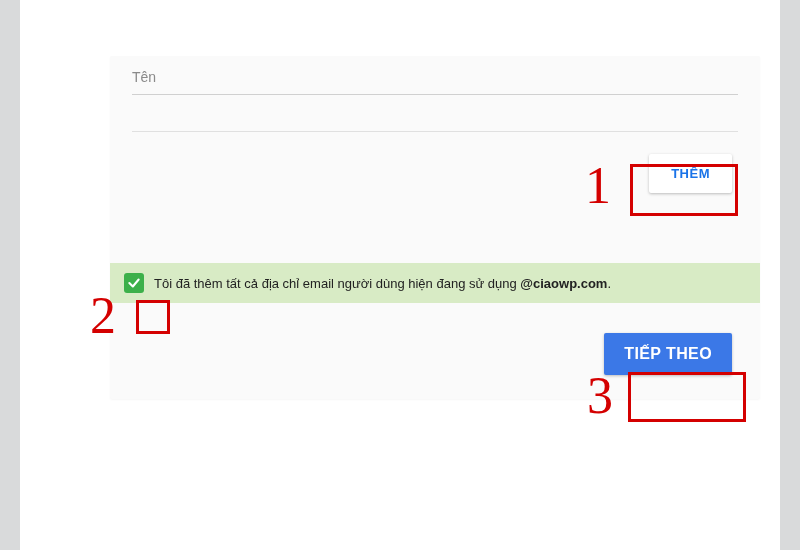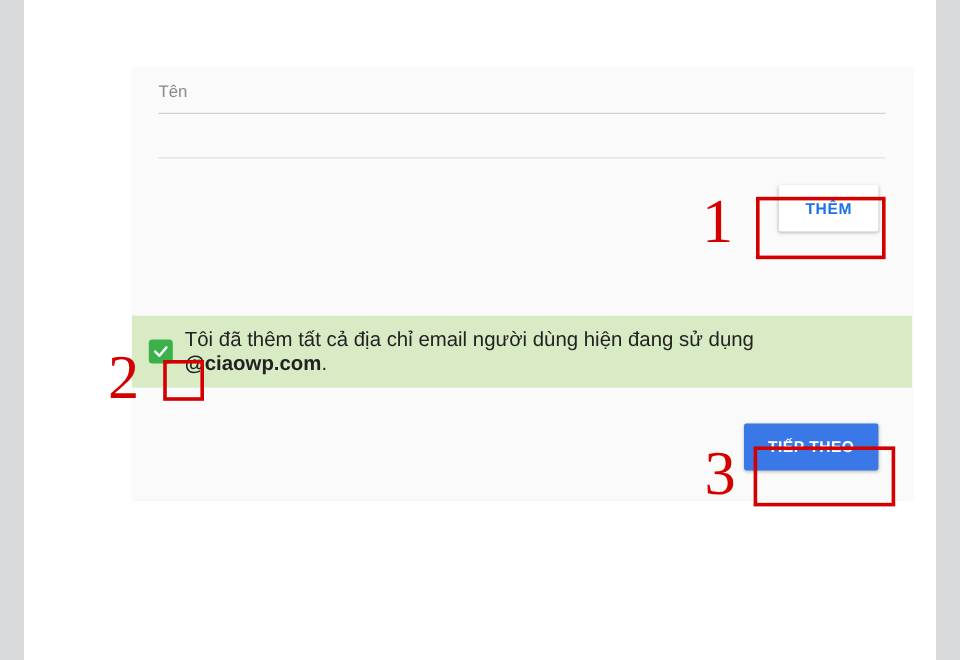--- a/index.html
+++ b/index.html
@@ -75,35 +75,35 @@
     height: 20px;
     background: #3cb04a;
     border-radius: 3px;
     display: flex;
     align-items: center;
     justify-content: center;
     flex-shrink: 0;
   }
   .chk svg { width: 14px; height: 14px; display:block; }
   .confirm-text {
-    font-size: 17px;
+    font-size: 13px;
     color: #222;
   }
   .confirm-text b { font-weight: 700; }
   .next-row {
     display: flex;
     justify-content: flex-end;
     padding: 30px 28px 24px 0;
   }
   .next-btn {
     background: #3b78e7;
     border: none;
     color: #ffffff;
     font-weight: 700;
-    font-size: 13px;
+    font-size: 16px;
     letter-spacing: 0.4px;
     padding: 12px 20px;
     border-radius: 2px;
     box-shadow: 0 1px 3px rgba(0,0,0,0.25);
     cursor: pointer;
   }
 
   
   .anno-num {
     position: absolute;

